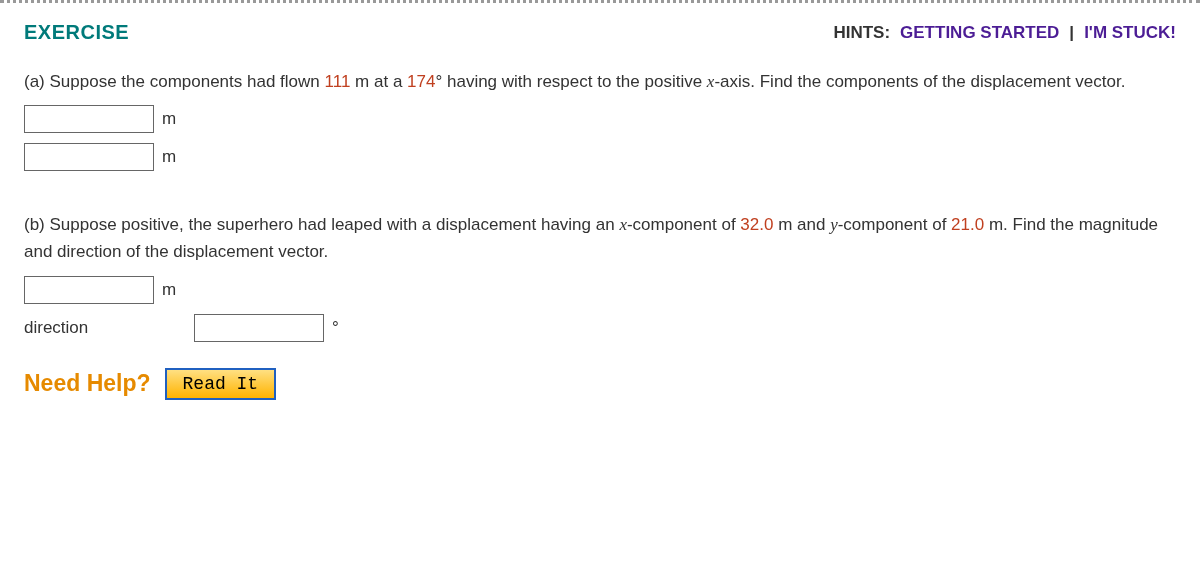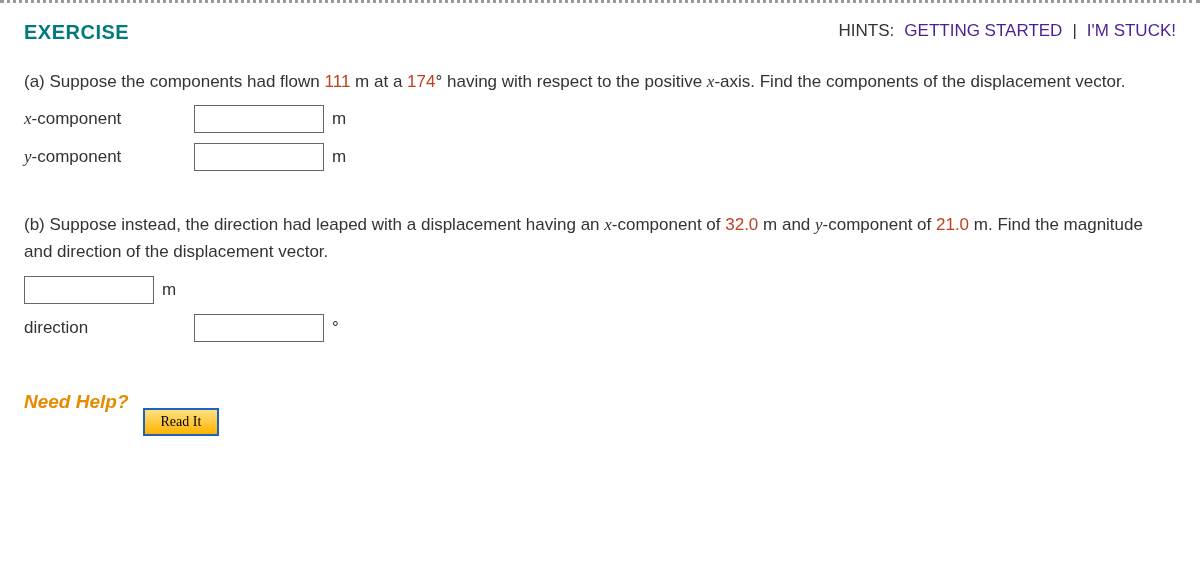--- a/index.html
+++ b/index.html
@@ -16,34 +16,34 @@
       height: 584px;
       position: relative;
     }
     .container {
       border-top: 3px dotted #999;
       padding: 18px 24px 24px 24px;
     }
     .header-row {
       display: flex;
       justify-content: space-between;
-      align-items: flex-start;
+      align-items: center;
       margin-bottom: 24px;
     }
     .exercise-title {
       color: #007a7a;
       font-weight: bold;
       font-size: 20px;
       letter-spacing: 0.5px;
     }
     .hints-area {
       display: flex;
       align-items: center;
       gap: 10px;
-      font-weight: normal;
+      font-weight: bold;
       color: #333;
       font-size: 17px;
     }
     .hints-label {
       color: #333;
     }
     .hints-link {
       color: #4c1d95;
       cursor: pointer;
     }
@@ -87,33 +87,31 @@
     }
     .need-help-row {
       display: flex;
       align-items: center;
       gap: 14px;
       margin-top: 26px;
     }
     .need-help-label {
       color: #e68a00;
       font-weight: bold;
-      font-size: 19px;
-      font-style: italic;
+      font-size: 23px;
     }
     .read-it-button {
       background: linear-gradient(#ffe082, #ffb300);
       border: 2px solid #2060c0;
       color: #000;
-      font-size: 14px;
+      font-size: 18px;
       font-weight: normal;
       padding: 4px 16px;
       cursor: pointer;
-      font-family: Liberation Serif, serif;
-      margin-top: 40px;
+      font-family: Liberation Mono, monospace;
     }
   </style>
 </head>
 <body>
 
 <div class="container">
 
   <div class="header-row">
     <div class="exercise-title">EXERCISE</div>
     <div class="hints-area">
@@ -122,37 +120,31 @@
       <span class="hints-sep">|</span>
       <span class="hints-link">I'M STUCK!</span>
     </div>
   </div>
 
   <div class="problem-text">
     <span>(a) Suppose the components had flown </span><span class="red-val">111</span><span> m at a </span><span class="red-val">174</span><span>°</span><span> having with respect to the positive </span><span class="ital">x</span><span>-axis. Find the components of the displacement vector.</span>
   </div>
 
   <div class="input-row">
-    <div class="input-label">
-      <span class="ital">x</span><span>-component</span>
-    </div>
     <input class="answer-input" type="text" style="">
     <span class="unit-label">m</span>
   </div>
 
   <div class="input-row">
-    <div class="input-label">
-      <span class="ital">y</span><span>-component</span>
-    </div>
     <input class="answer-input" type="text" style="">
     <span class="unit-label">m</span>
   </div>
 
   <div class="problem-text part-b">
-    <span>(b) Suppose instead, the direction had leaped with a displacement having an </span><span class="ital">x</span><span>-component of </span><span class="red-val">32.0</span><span> m and </span><span class="ital">y</span><span>-component of </span><span class="red-val">21.0</span><span> m. Find the magnitude and direction of the displacement vector.</span>
+    <span>(b) Suppose positive, the superhero had leaped with a displacement having an </span><span class="ital">x</span><span>-component of </span><span class="red-val">32.0</span><span> m and </span><span class="ital">y</span><span>-component of </span><span class="red-val">21.0</span><span> m. Find the magnitude and direction of the displacement vector.</span>
   </div>
 
   <div class="input-row">
     <input class="answer-input" type="text" style="">
     <span class="unit-label">m</span>
   </div>
 
   <div class="input-row">
     <div class="input-label">direction</div>
     <input class="answer-input" type="text" style="">

